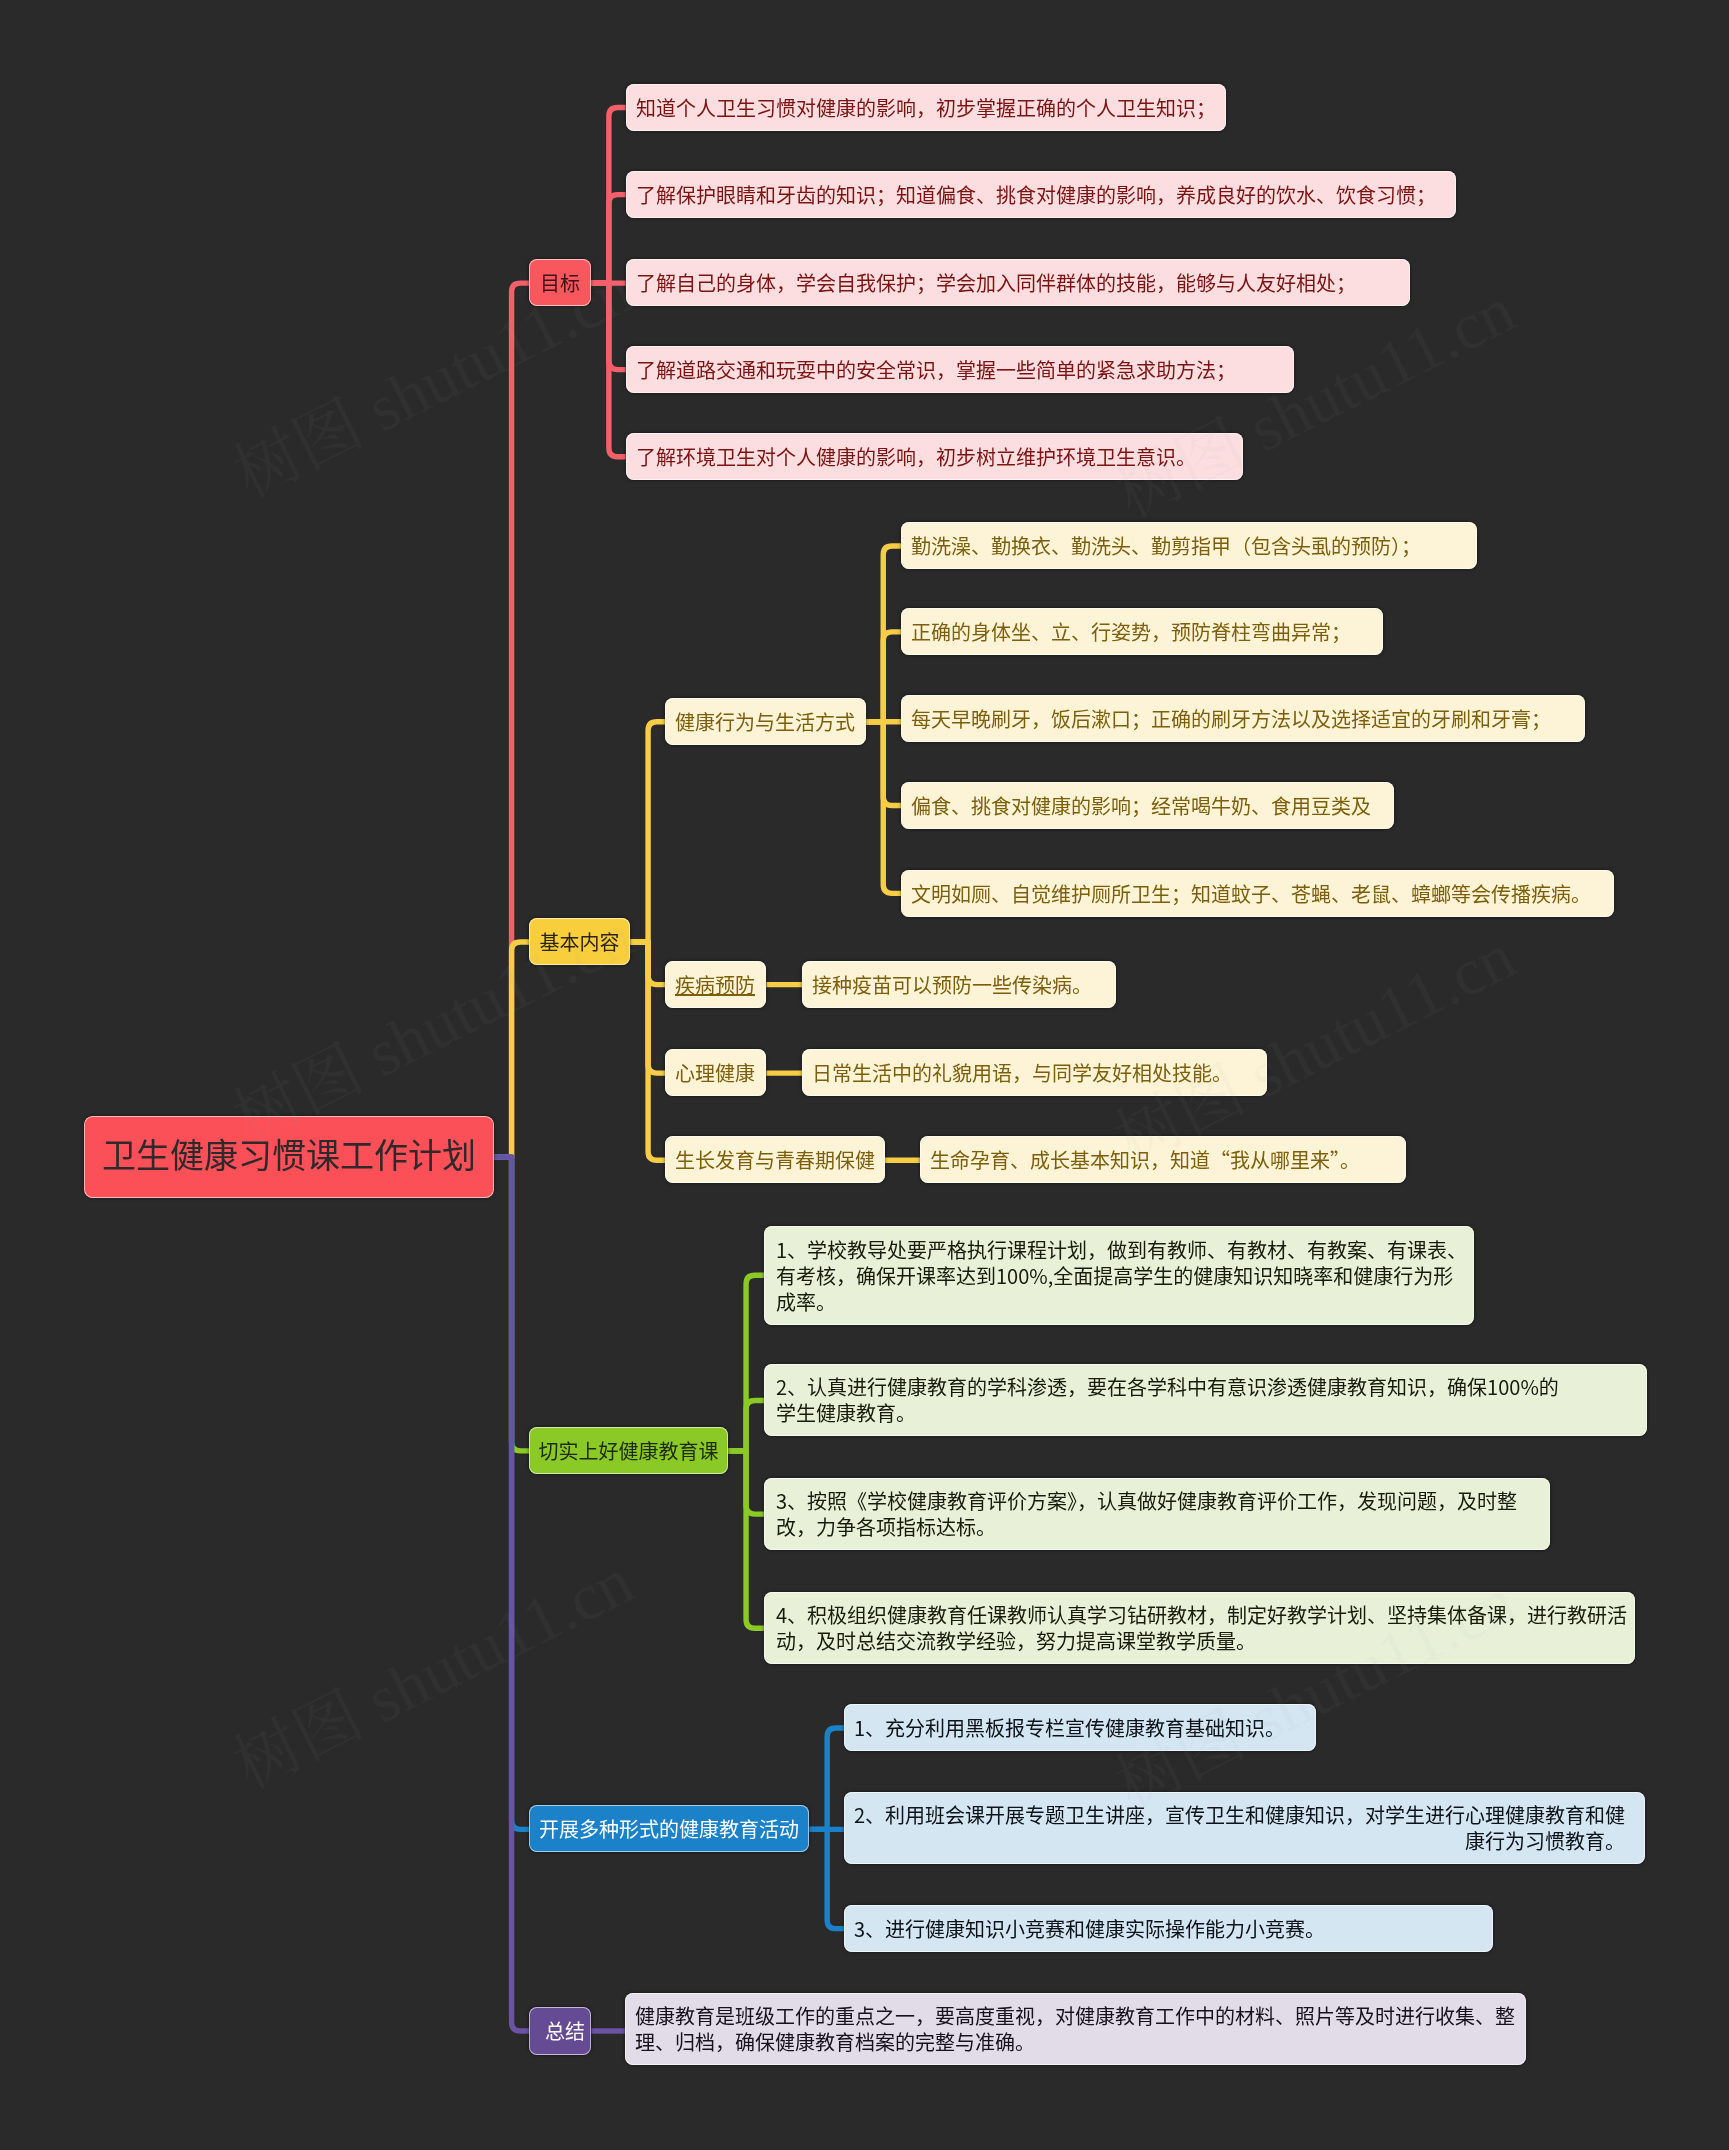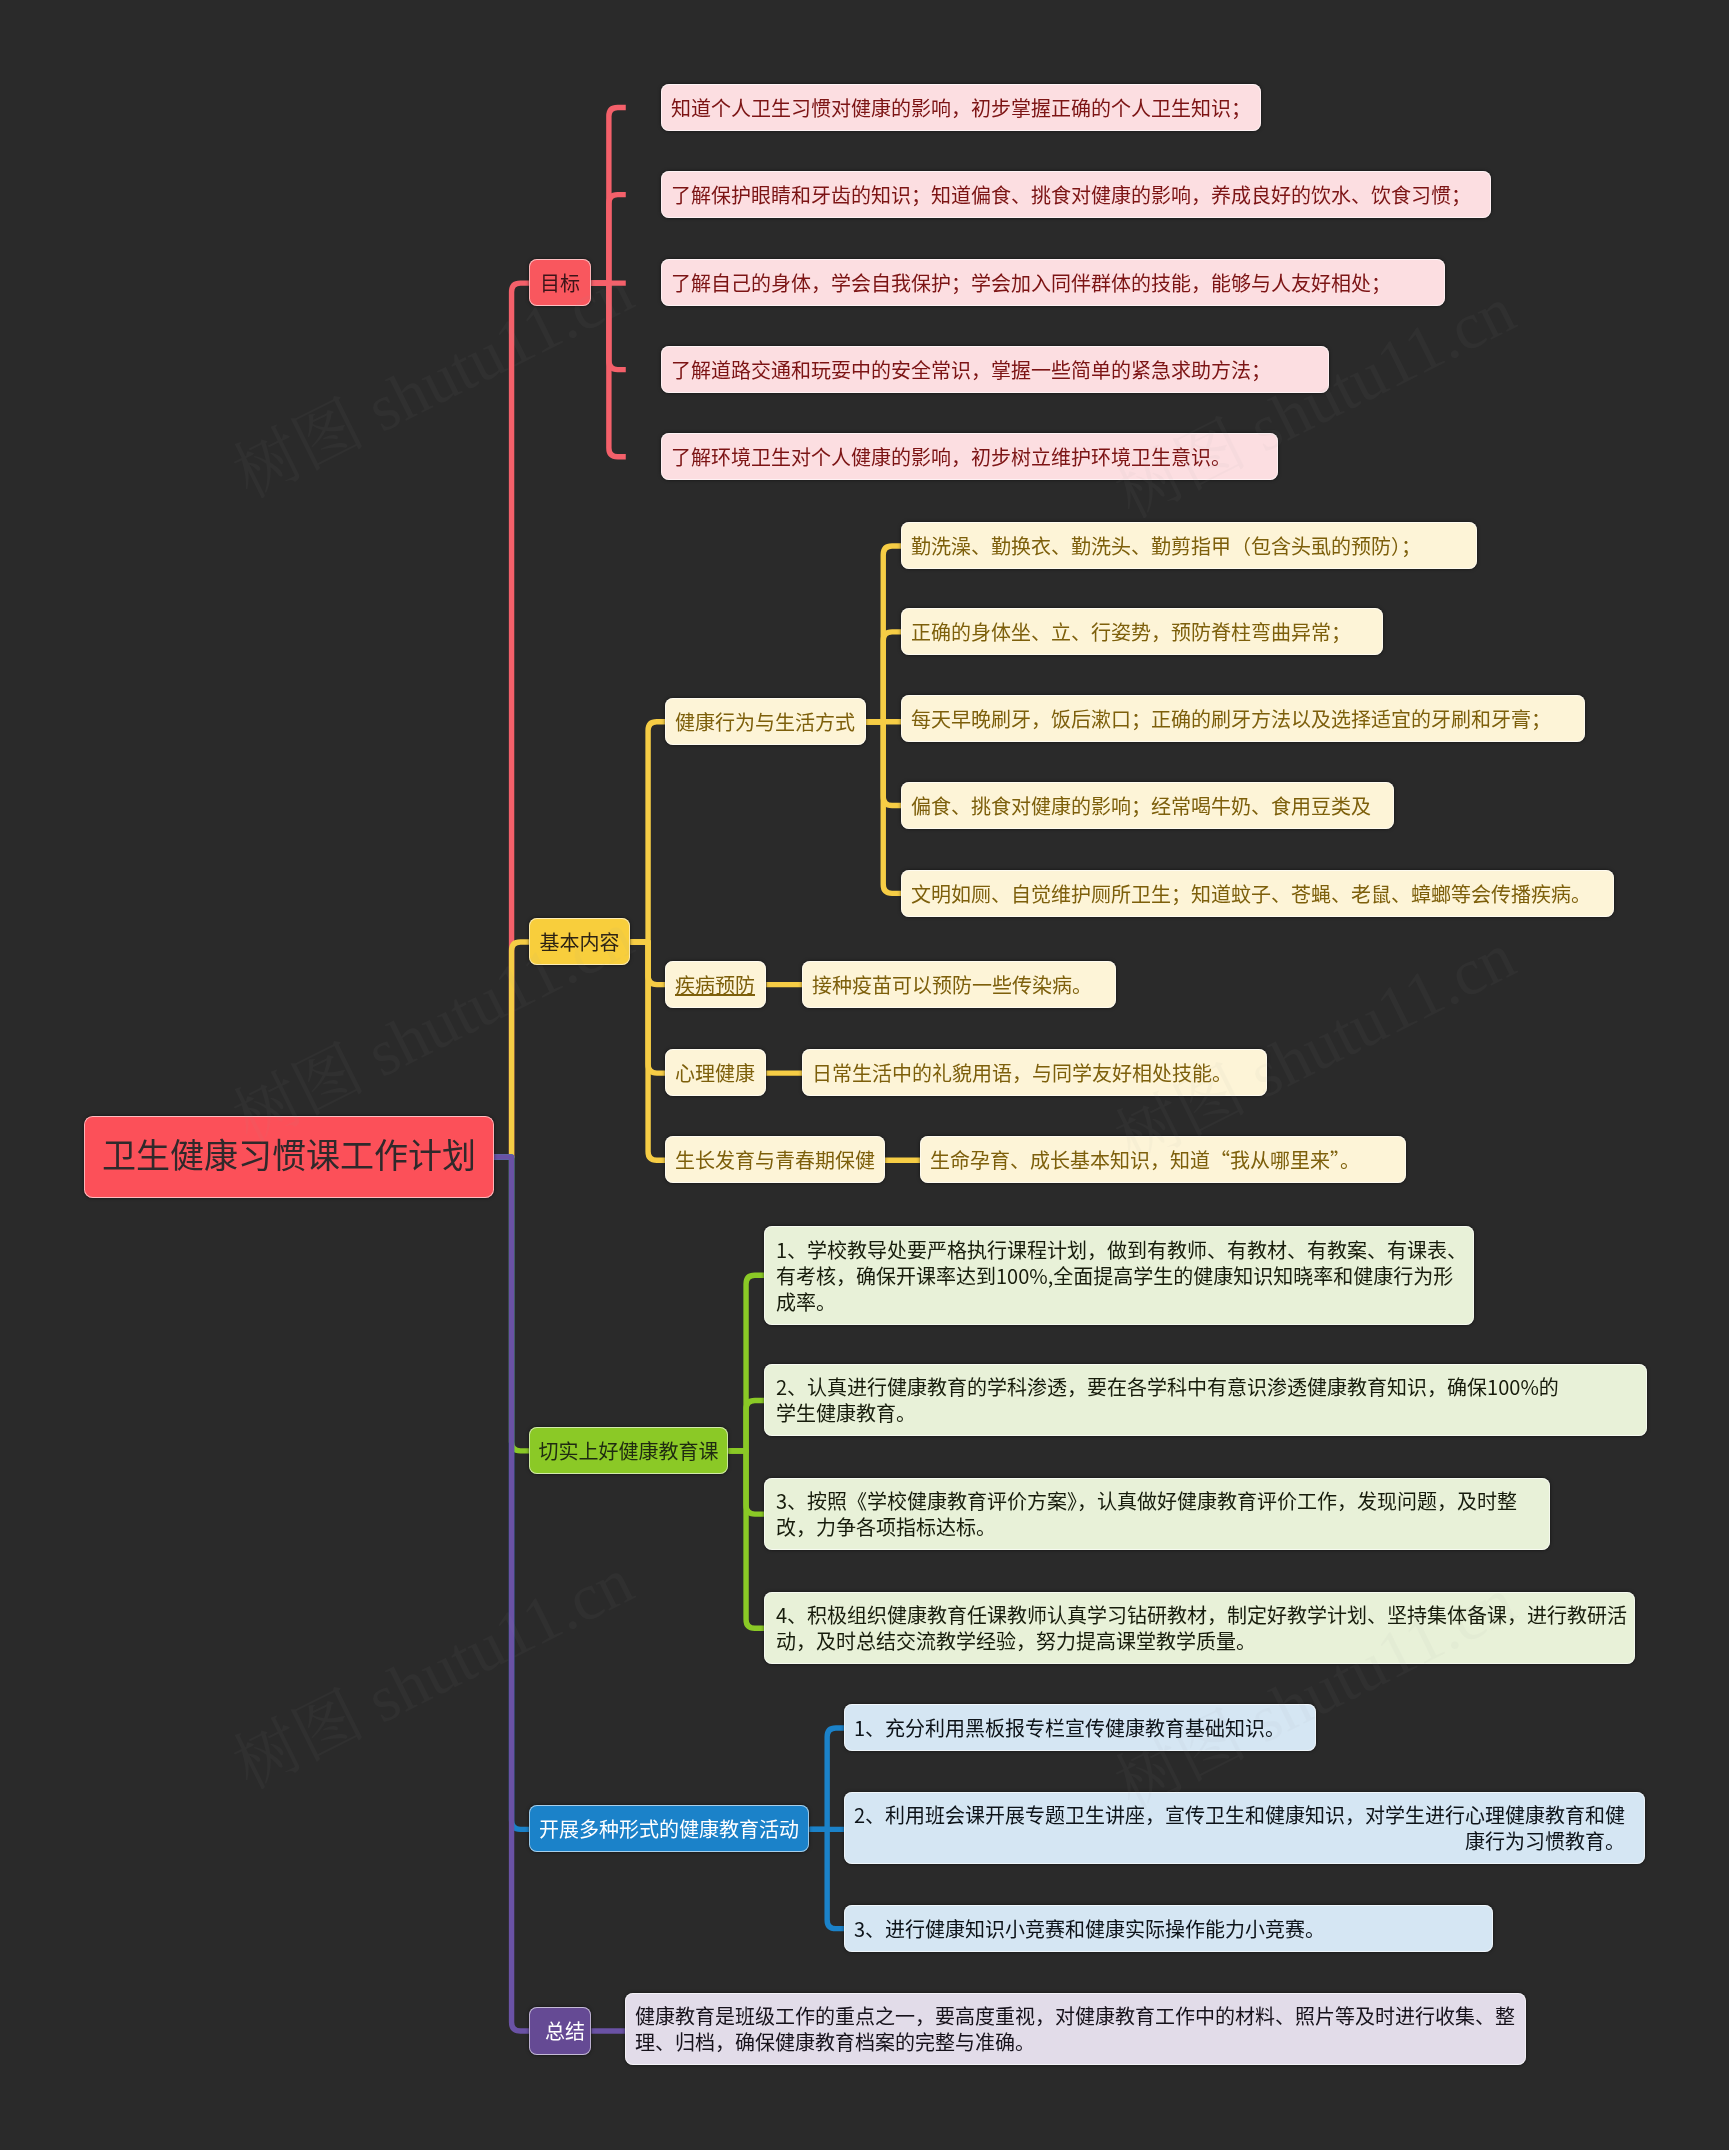--- a/index.html
+++ b/index.html
@@ -17,21 +17,21 @@
         padding:0 10px;line-height:26px;letter-spacing:0;
         box-shadow:inset 0 0 0 0.9px rgba(255,255,255,.62), 0 0 3.4px 0 rgba(0,0,0,.62);}
   .node.center{justify-content:center;}
   .node.root{border-radius:8.8px;background:#fc5059;color:#30292b;padding:0 19px 6px;}
   .node.l1-red{background:#f9575e;color:#3c1418;}
   .node.l1-yellow{background:#f8ce3c;color:#2d2313;}
   .node.l1-green{background:#8bc926;color:#1f2b11;}
   .node.l1-blue{background:#1b82c9;color:#ffffff;}
   .node.l1-purple{background:#654a94;color:#ffffff;padding-left:20px;}
   .node.l2-yellow{background:#fdf4d7;color:#7d5f0b;}
-  .node.leaf-red{background:#fcdee1;color:#7c1414;margin-left:35px;}
+  .node.leaf-red{background:#fcdee1;color:#7c1414;}
   .node.leaf-yellow{background:#fdf4d7;color:#7d5f0b;}
   .node.leaf-green{background:#e8f1d8;color:#171c0c;padding-left:12px;}
   .node.leaf-blue{background:#d5e6f3;color:#0d1319;}
   .node.leaf-purple{background:#e2dce9;color:#16121b;}
 </style>
 </head>
 <body>
 
 <div id="stage">
 

